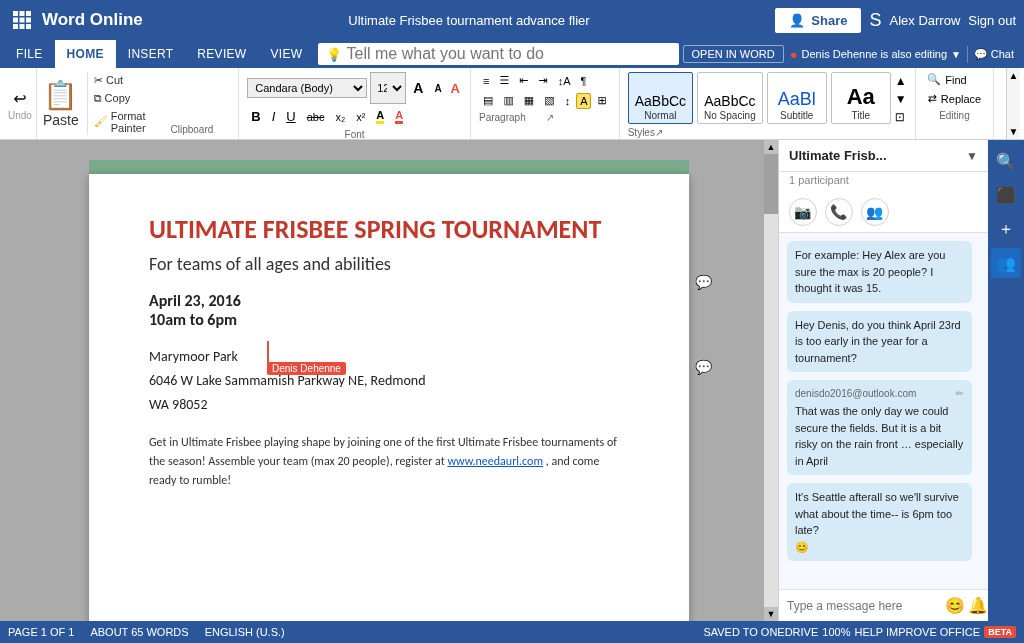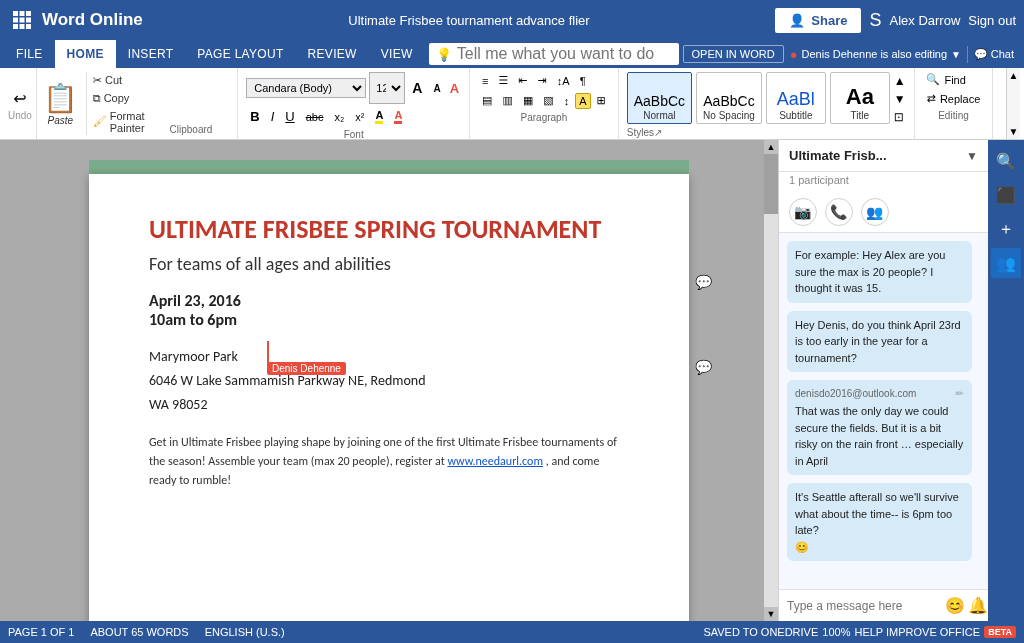--- a/index.html
+++ b/index.html
@@ -218,21 +218,20 @@
     <button id="skype-icon-btn">S</button>
     <span id="user-name">Alex Darrow</span>
     <span id="sign-out">Sign out</span>
   </div>
 </div>
 
 <div id="tab-bar">
   <div class="tab-item">FILE</div>
   <div class="tab-item active">HOME</div>
   <div class="tab-item">INSERT</div>
-  <div class="tab-item">PAGE LAYOUT</div>
   <div class="tab-item">REVIEW</div>
   <div class="tab-item">VIEW</div>
   <div id="tell-me">
     <span id="tell-me-icon">💡</span>
     <input type="text" style="border: none; outline: none; font-size: 16px; flex: 1 1 0%; color: rgb(85, 85, 85); background: transparent;" placeholder="Tell me what you want to do">
   </div>
   <div id="open-in-word">
     <span>OPEN IN WORD</span>
   </div>
   <div id="collab-notice">
@@ -249,21 +248,21 @@
 <div id="ribbon">
 
   <div style="display:flex;flex-direction:column;align-items:center;justify-content:center;padding:4px 4px;border-right:1px solid #e0e0e0;">
     <button class="ribbon-btn" style="font-size:16px;">↩</button>
     <span style="font-size:10px;color:#999;">Undo</span>
   </div>
 
   <div style="display:flex;align-items:stretch;border-right:1px solid #e0e0e0;padding:4px 6px;gap:4px;">
     <div style="display:flex;flex-direction:column;align-items:center;justify-content:center;border-right:1px solid #e0e0e0;padding-right:8px;cursor:pointer;">
       <span style="font-size:28px;color:#555;">📋</span>
-      <span style="font-size:10px;color:#333;font-style:italic;">Paste</span>
+      <span style="font-size:14px;color:#333;">Paste</span>
     </div>
     <div style="display:flex;flex-direction:column;justify-content:center;gap:3px;">
       <div class="mini-btn">
         <span style="font-size:11px;">✂</span>
         <span>Cut</span>
       </div>
       <div class="mini-btn">
         <span style="font-size:11px;">⧉</span>
         <span>Copy</span>
       </div>
@@ -317,21 +316,21 @@
     </div>
     <div class="para-row">
       <button class="ribbon-btn">▤</button>
       <button class="ribbon-btn">▥</button>
       <button class="ribbon-btn">▦</button>
       <button class="ribbon-btn">▧</button>
       <button class="ribbon-btn">↕</button>
       <button class="ribbon-btn" style="background:#ffe066;border-color:#c0a000;">A</button>
       <button class="ribbon-btn">⊞</button>
     </div>
-    <div style="font-size:10px;color:#666;text-align:center;display:flex;align-items:center;gap:20px;flex-direction:column;">
+    <div style="font-size:10px;color:#666;text-align:center;display:flex;align-items:center;gap:20px;">
       <span>Paragraph</span>
       <span style="cursor:pointer;font-size:10px;">↗</span>
     </div>
   </div>
 
   <div style="display:flex;flex-direction:column;border-right:1px solid #e0e0e0;padding:4px 8px;gap:3px;">
     <div style="display:flex;align-items:flex-end;gap:4px;flex:1;">
       <div class="style-box active">
         <div style="font-size:14px;line-height:1;">AaBbCc</div>
         <div class="style-label">Normal</div>

